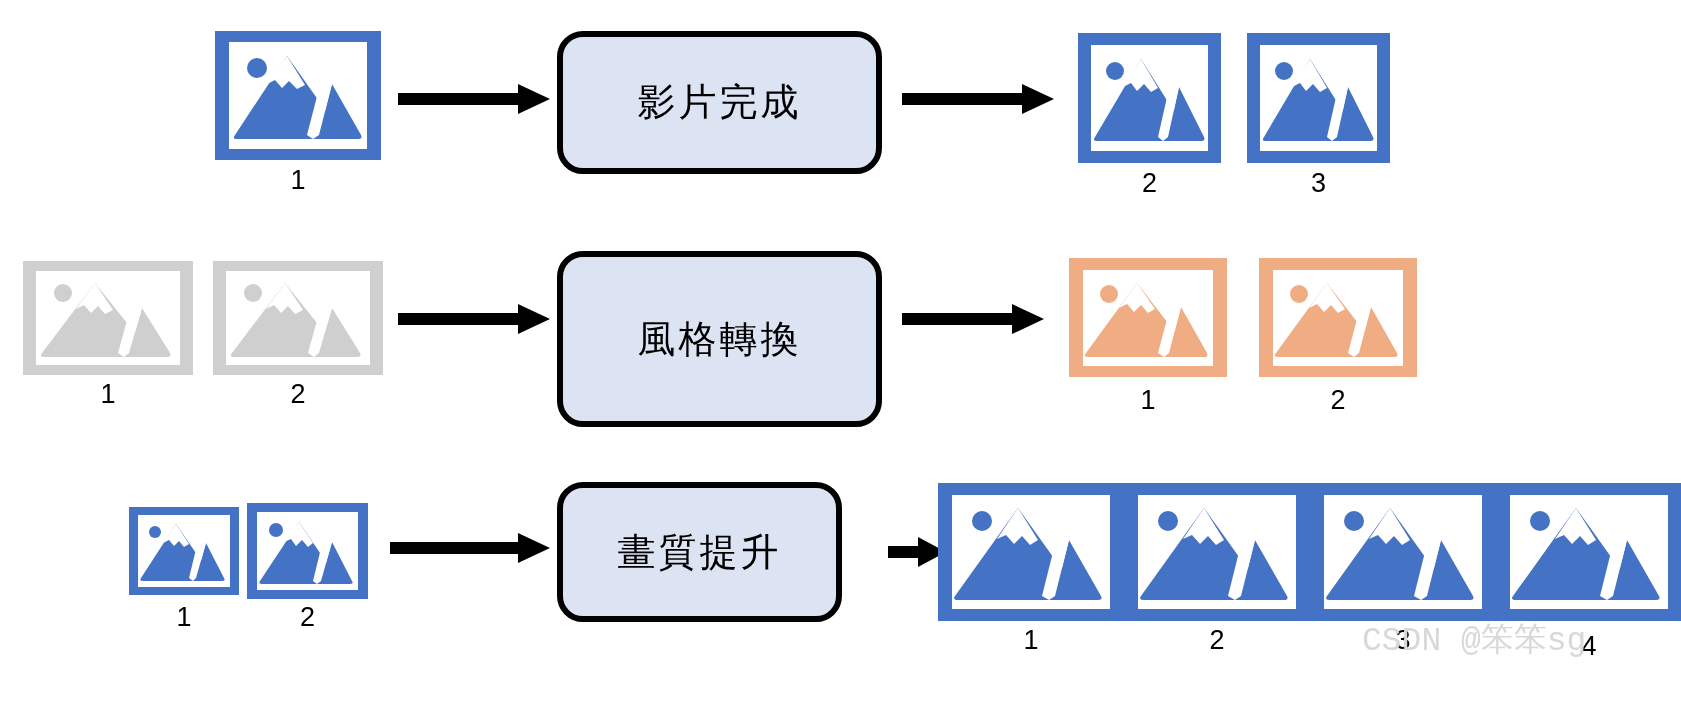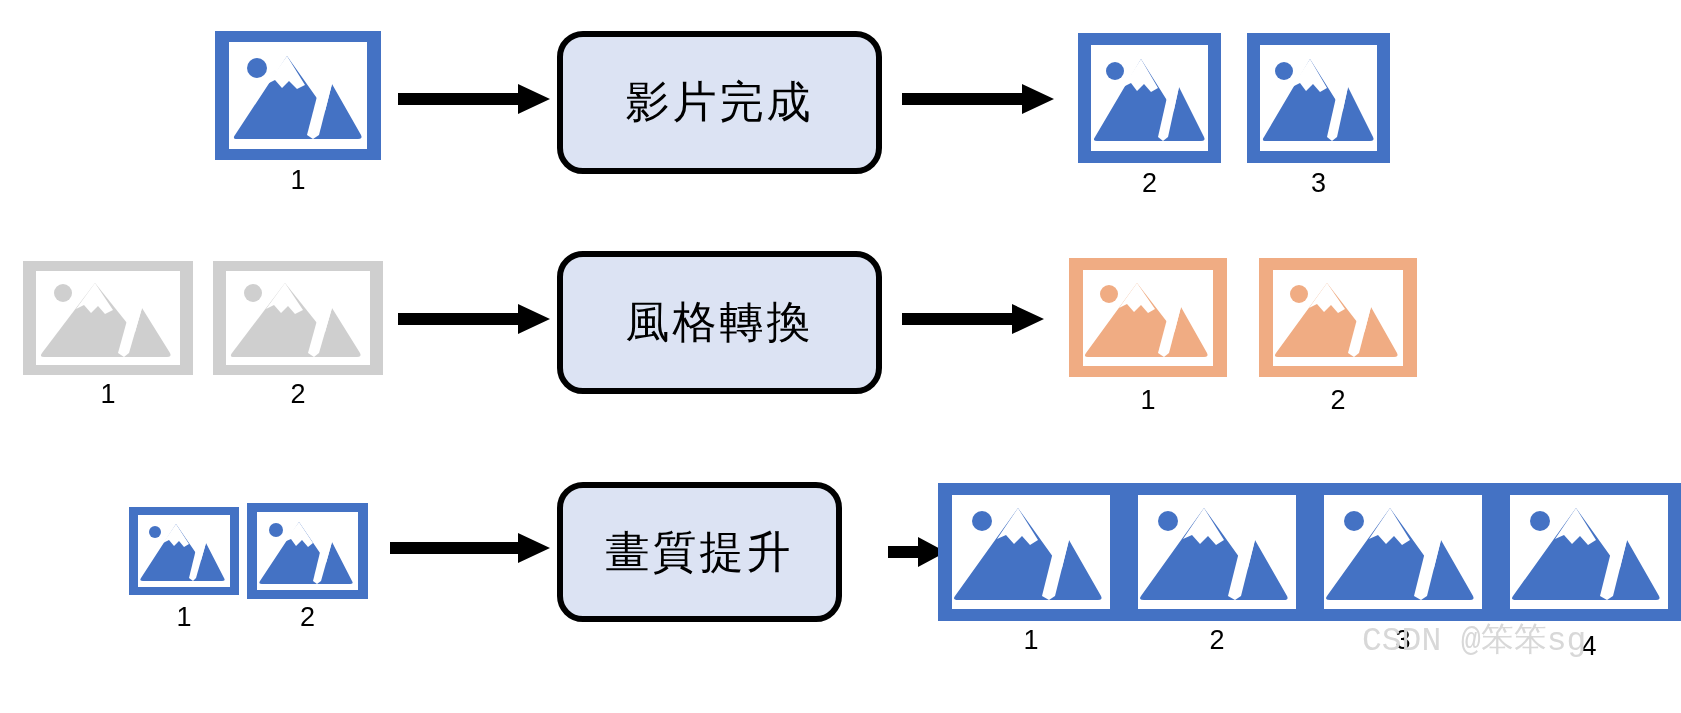--- a/index.html
+++ b/index.html
@@ -43,21 +43,21 @@
     position: absolute;
     box-sizing: border-box;
     background: #DCE3F3;
     border: 6px solid #000000;
     border-radius: 26px;
     display: flex;
     align-items: center;
     justify-content: center;
   }
   .proc-label {
-    font-size: 44px;
+    font-size: 38px;
     color: #000000;
     letter-spacing: 3px;
     font-family: "Liberation Sans", "DejaVu Sans", sans-serif;
     white-space: nowrap;
   }
 
   
   .arrow { position: absolute; }
   .arrow svg { display: block; }
 
@@ -155,21 +155,21 @@
     </svg>
   </div>
   <div class="caption" style="left:213px; top:381px; width:170px;">2</div>
 
   <div class="arrow" style="left:398px; top:303px; width:152px; height:32px;">
     <svg width="152" height="32" viewBox="0 0 152 32">
       <path d="M0 10 L120 10 L120 1 L152 16 L120 31 L120 22 L0 22 Z" fill="#000000"></path>
     </svg>
   </div>
 
-  <div class="proc-box" style="left:557px; top:251px; width:325px; height:143px;">
+  <div class="proc-box" style="left:557px; top:251px; width:325px; height:176px;">
     <span class="proc-label">風格轉換</span>
   </div>
 
   <div class="arrow" style="left:902px; top:303px; width:142px; height:32px;">
     <svg width="142" height="32" viewBox="0 0 142 32">
       <path d="M0 10 L110 10 L110 1 L142 16 L110 31 L110 22 L0 22 Z" fill="#000000"></path>
     </svg>
   </div>
 
   <div class="pic-icon" style="left:1069px; top:258px; width:158px; height:119px;">

